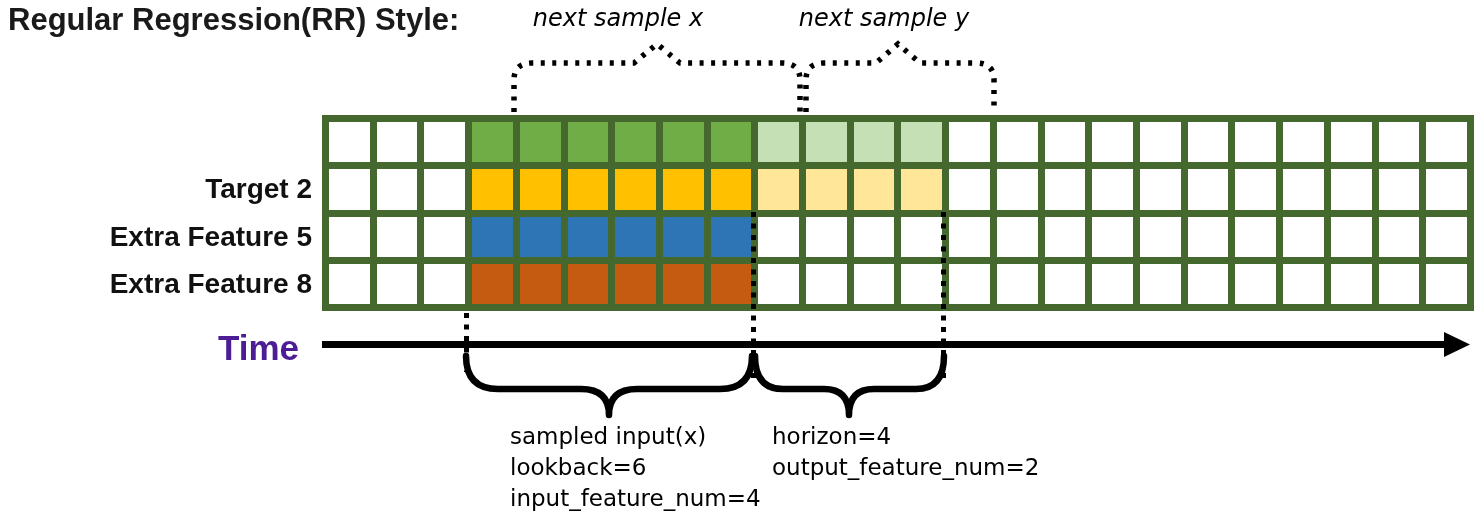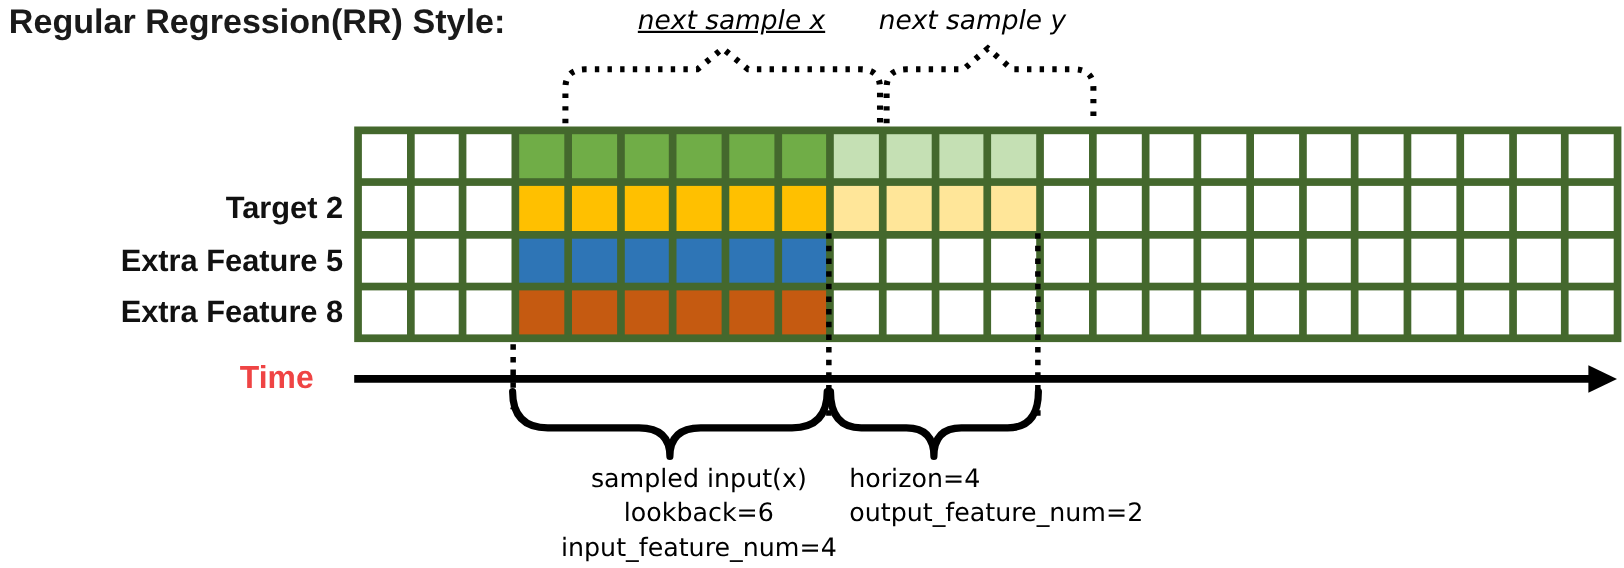--- a/index.html
+++ b/index.html
@@ -9,41 +9,41 @@
   }
   .title{
     position:absolute;left:8px;top:2px;font-size:31px;font-weight:bold;color:#1a1a1a;
     letter-spacing:0;white-space:nowrap;
   }
   .sample-label{
     position:absolute;top:4px;transform:translateX(-50%);
     font-family:"DejaVu Sans",sans-serif;font-style:italic;font-weight:500;
     font-size:24px;color:#000;white-space:nowrap;
   }
-  .sample-label.x{left:665px;text-decoration:underline;}
+  .sample-label.x{left:618px;}
   .sample-label.y{left:884px;}
   .grid{
     position:absolute;left:322px;top:115px;width:1152px;height:196px;
     box-sizing:border-box;display:grid;grid-template-columns:repeat(24,1fr);
     grid-auto-rows:1fr;gap:7px;padding:7px;background:#44682D;
   }
   .cell{background:#fff;}
   .row-label{
     position:absolute;left:0;width:312px;text-align:right;transform:translateY(-50%);
     font-size:28px;font-weight:bold;color:#111;white-space:nowrap;
   }
   .time-label{
-    position:absolute;left:218px;top:328px;font-size:29px;font-weight:bold;color:#ef4444;
+    position:absolute;left:218px;top:328px;font-size:35px;font-weight:bold;color:#4c1d95;
   }
   .overlay{position:absolute;left:0;top:0;width:1476px;height:516px;pointer-events:none;}
   .note-block{
     position:absolute;top:421px;font-family:"DejaVu Sans",sans-serif;
     font-size:23px;line-height:31px;color:#000;white-space:nowrap;
   }
-  .note-block.input{left:510px;text-align:center;}
+  .note-block.input{left:510px;}
   .note-block.output{left:772px;}
 </style>
 </head>
 <body>
 
 <div class="canvas">
 
   <div class="title">Regular Regression(RR) Style:</div>
 
   <div class="sample-label x">next sample x</div>

